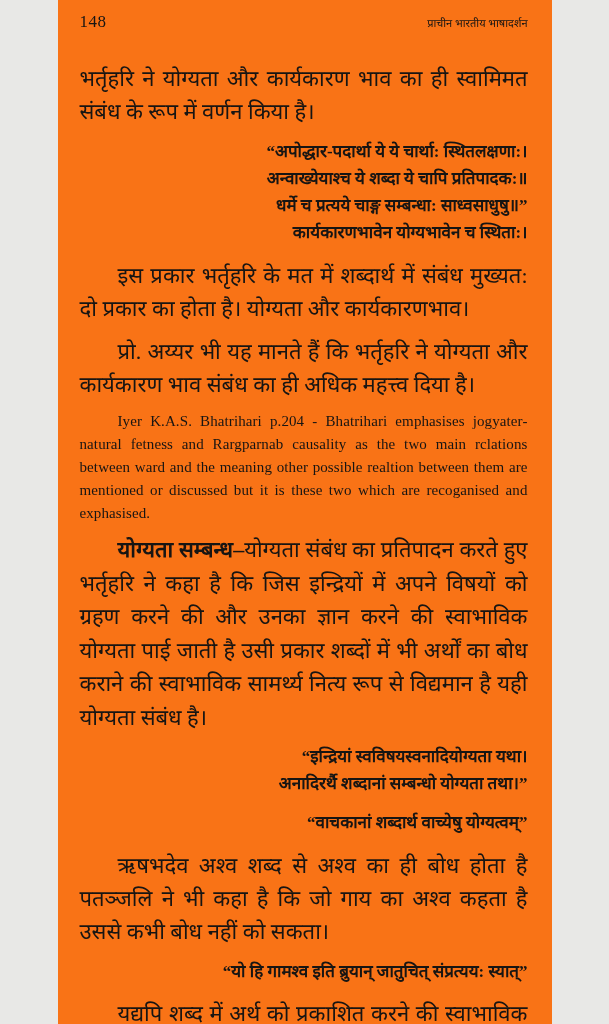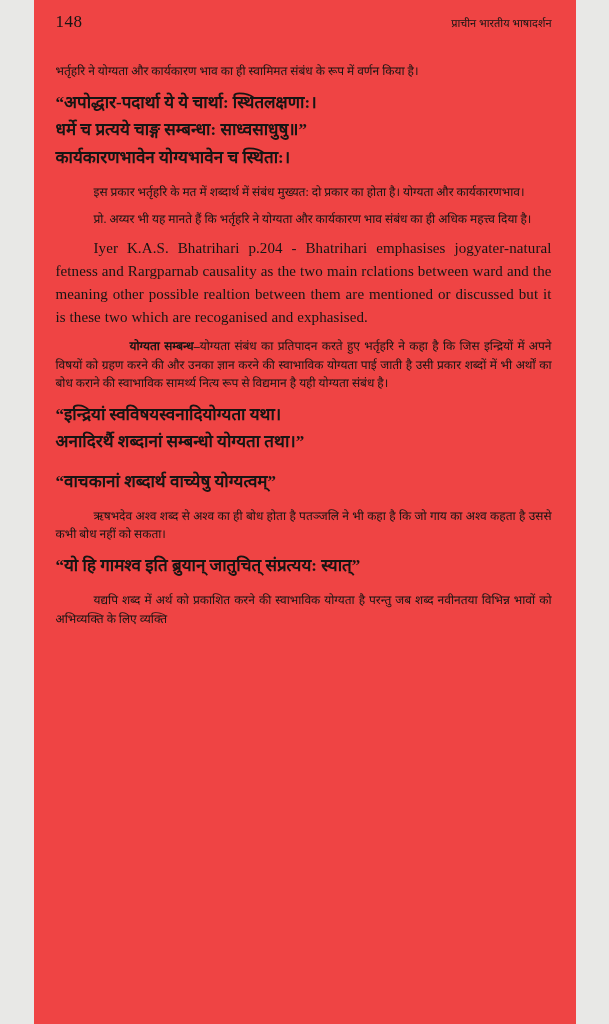--- a/index.html
+++ b/index.html
@@ -2,24 +2,24 @@
 <html lang="hi"><head>
 <meta charset="utf-8">
 <style>
   html, body {
     margin: 0;
     padding: 0;
     background: #e8e8e6;
   }
   .page {
     position: relative;
-    width: 542px;
+    width: 494px;
     height: 1024px;
     margin: 0 auto;
-    background: #ef4444;
+    background: #f97316;
     color: #171513;
     font-family: "Liberation Serif", "DejaVu Serif", serif;
     box-sizing: border-box;
     padding: 12px 24px 10px 22px;
     overflow: hidden;
   }
   .page-header {
     display: flex;
     justify-content: space-between;
     align-items: baseline;
@@ -27,38 +27,37 @@
     margin-bottom: 30px;
   }
   .page-header .page-number {
     font-size: 17px;
     letter-spacing: 0.5px;
   }
   .page-header .header-title {
     font-size: 11px;
   }
   .para {
-    font-size: 12px;
+    font-size: 22px;
     line-height: 1.52;
     text-align: justify;
     margin: 0 0 9px 0;
   }
   .para.indent {
     text-indent: 38px;
   }
   .para.en {
     font-size: 15px;
     letter-spacing: 0.1px;
   }
   .lead-bold {
     font-weight: bold;
-    margin-left: 36px;
   }
   .verse {
-    text-align: left;
+    text-align: right;
     font-weight: bold;
     font-size: 17px;
     line-height: 1.6;
     margin: 6px 0 12px 0;
   }
   .verse .verse-line {
     display: block;
   }
 </style>
 </head>
@@ -68,20 +67,21 @@
 
   <div class="page-header">
     <span class="page-number">148</span>
     <span class="header-title">प्राचीन भारतीय भाषादर्शन</span>
   </div>
 
   <p class="para">भर्तृहरि ने योग्यता और कार्यकारण भाव का ही स्वामिमत संबंध के रूप में वर्णन किया है।</p>
 
   <div class="verse">
     <span class="verse-line">“अपोद्धार-पदार्था ये ये चार्था: स्थितलक्षणा:।</span>
+    <span class="verse-line">अन्वाख्येयाश्च ये शब्दा ये चापि प्रतिपादक:॥</span>
     <span class="verse-line">धर्मे च प्रत्यये चाङ्ग सम्बन्धा: साध्वसाधुषु॥”</span>
     <span class="verse-line">कार्यकारणभावेन योग्यभावेन च स्थिता:।</span>
   </div>
 
   <p class="para indent">इस प्रकार भर्तृहरि के मत में शब्दार्थ में संबंध मुख्यत: दो प्रकार का होता है। योग्यता और कार्यकारणभाव।</p>
 
   <p class="para indent">प्रो. अय्यर भी यह मानते हैं कि भर्तृहरि ने योग्यता और कार्यकारण भाव संबंध का ही अधिक महत्त्व दिया है।</p>
 
   <p class="para indent en">Iyer K.A.S. Bhatrihari p.204 - Bhatrihari emphasises jogyater-natural fetness and Rargparnab causality as the two main rclations between ward and the meaning other possible realtion between them are mentioned or discussed but it is these two which are recoganised and exphasised.</p>
 

